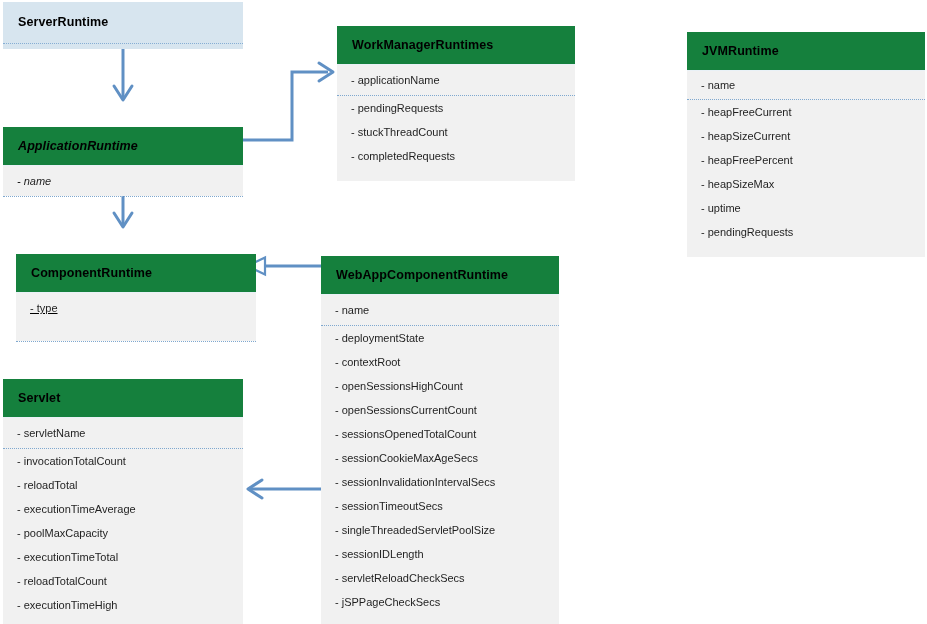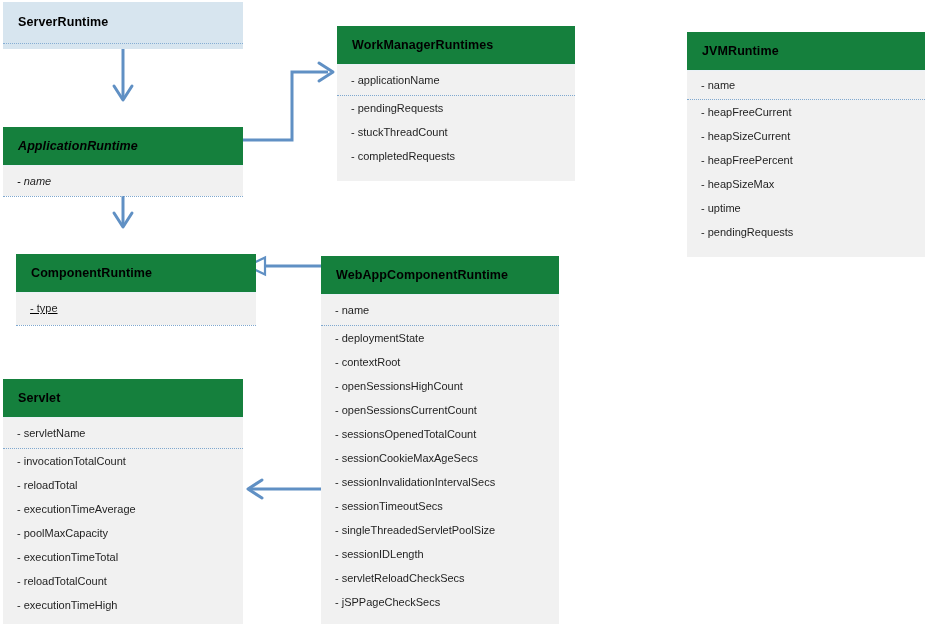--- a/index.html
+++ b/index.html
@@ -119,21 +119,21 @@
     </div>
     <div class="body" style="padding-bottom:0;">
       <div class="row key">- name</div>
     </div>
   </div>
 
   <div class="cls dotted-bottom" style="left:16px; top:230px; width:240px;">
     <div class="hdr">
       <span class="title">ComponentRuntime</span>
     </div>
-    <div class="body" style="padding-bottom:2px;text-decoration:underline;">
+    <div class="body" style="padding-bottom:18px;text-decoration:underline;">
       <div class="row key">- type</div>
     </div>
   </div>
 
   <div class="cls" style="left:3px; top:355px; width:240px;">
     <div class="hdr">
       <span class="title">Servlet</span>
     </div>
     <div class="body">
       <div class="row key">- servletName</div>

